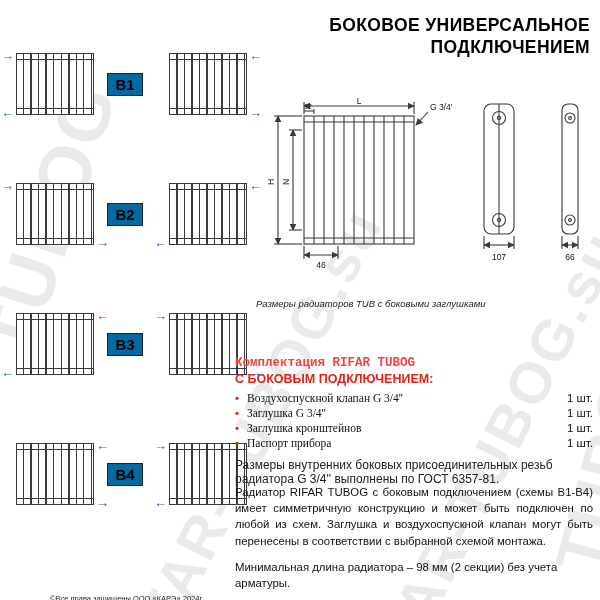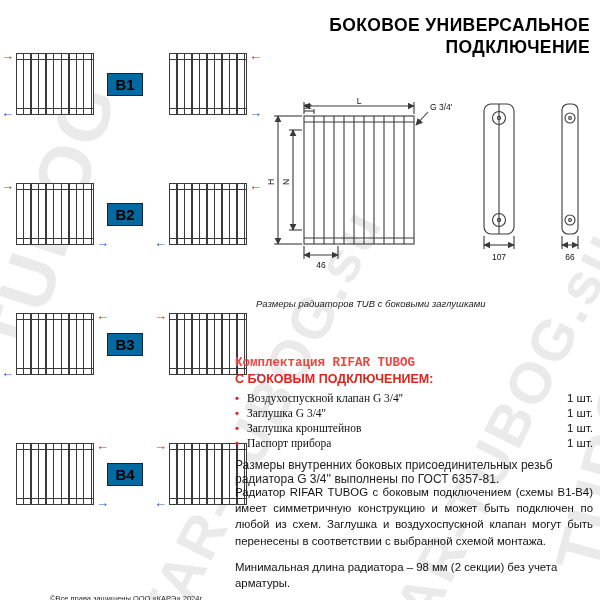--- a/index.html
+++ b/index.html
@@ -81,21 +81,21 @@
 
   <span class="wm wm1">TUBOG</span>
   <span class="wm wm2">RIFAR-TUBOG.su</span>
   <span class="wm wm3">RIFAR-TUBOG.su</span>
   <span class="wm wm4">TUBOG</span>
 
   <div class="content">
 
     <div class="title">
       <div>БОКОВОЕ УНИВЕРСАЛЬНОЕ</div>
-      <div>ПОДКЛЮЧЕНИЕ</div>
+      <div>ПОДКЛЮЧЕНИЕМ</div>
     </div>
 
     <div class="schemes">
   <div class="scheme-row">
     <div class="rad-wrap rad-left">
       <div class="radiator"></div>
     <span class="arrow pos-tl c-supply">→</span>
             <span class="arrow pos-bl c-return">←</span>
           </div>
     <div class="scheme-label">B1</div>

